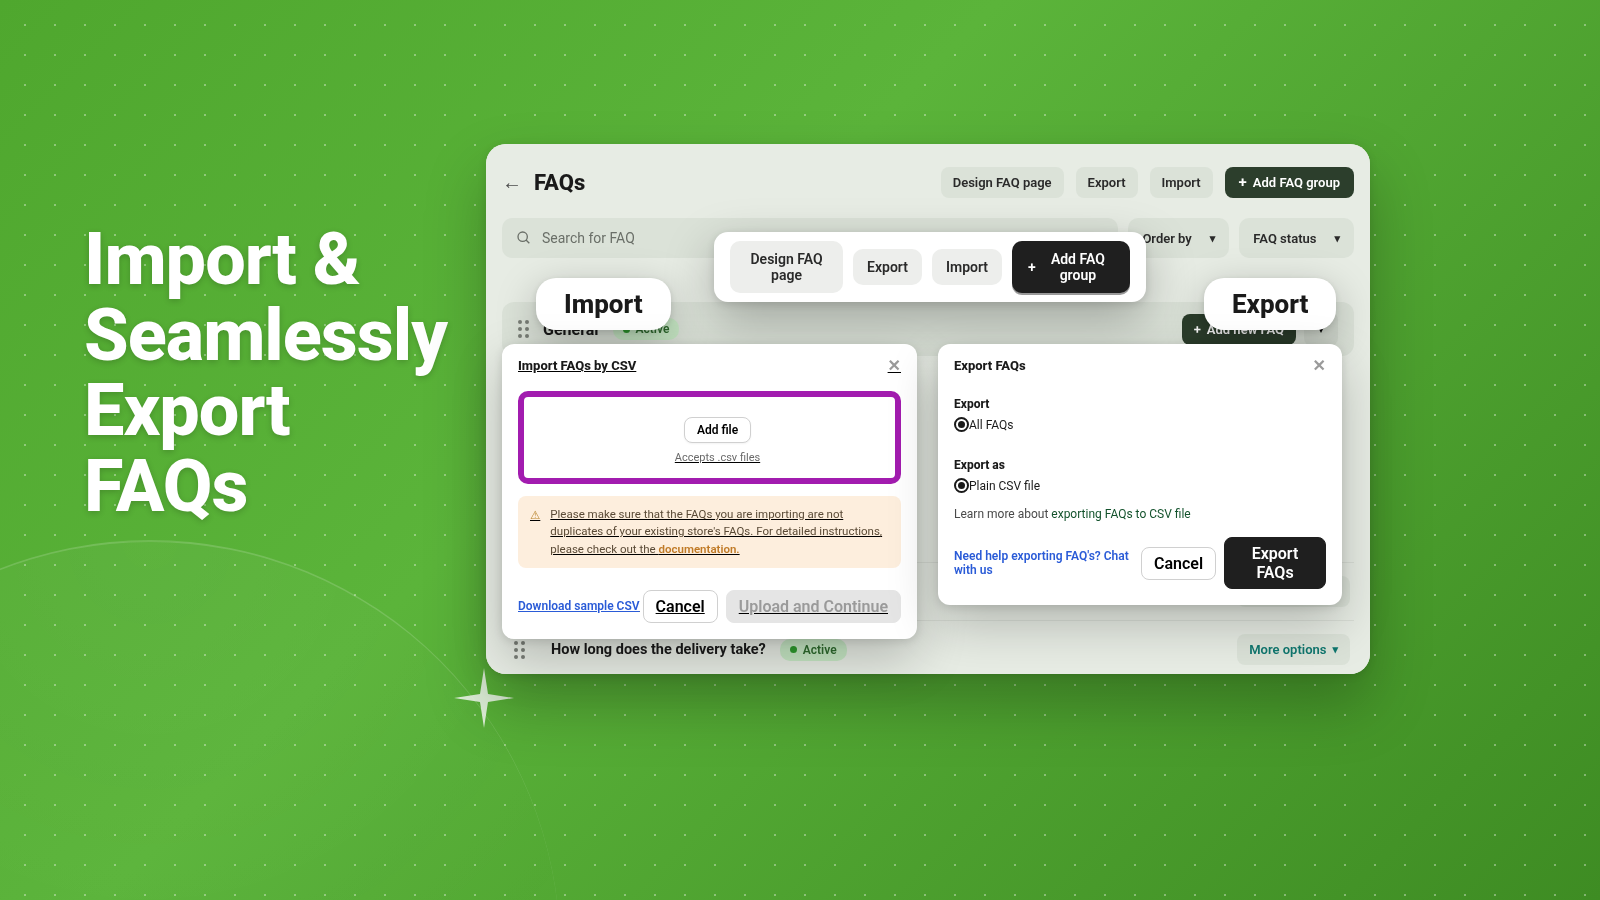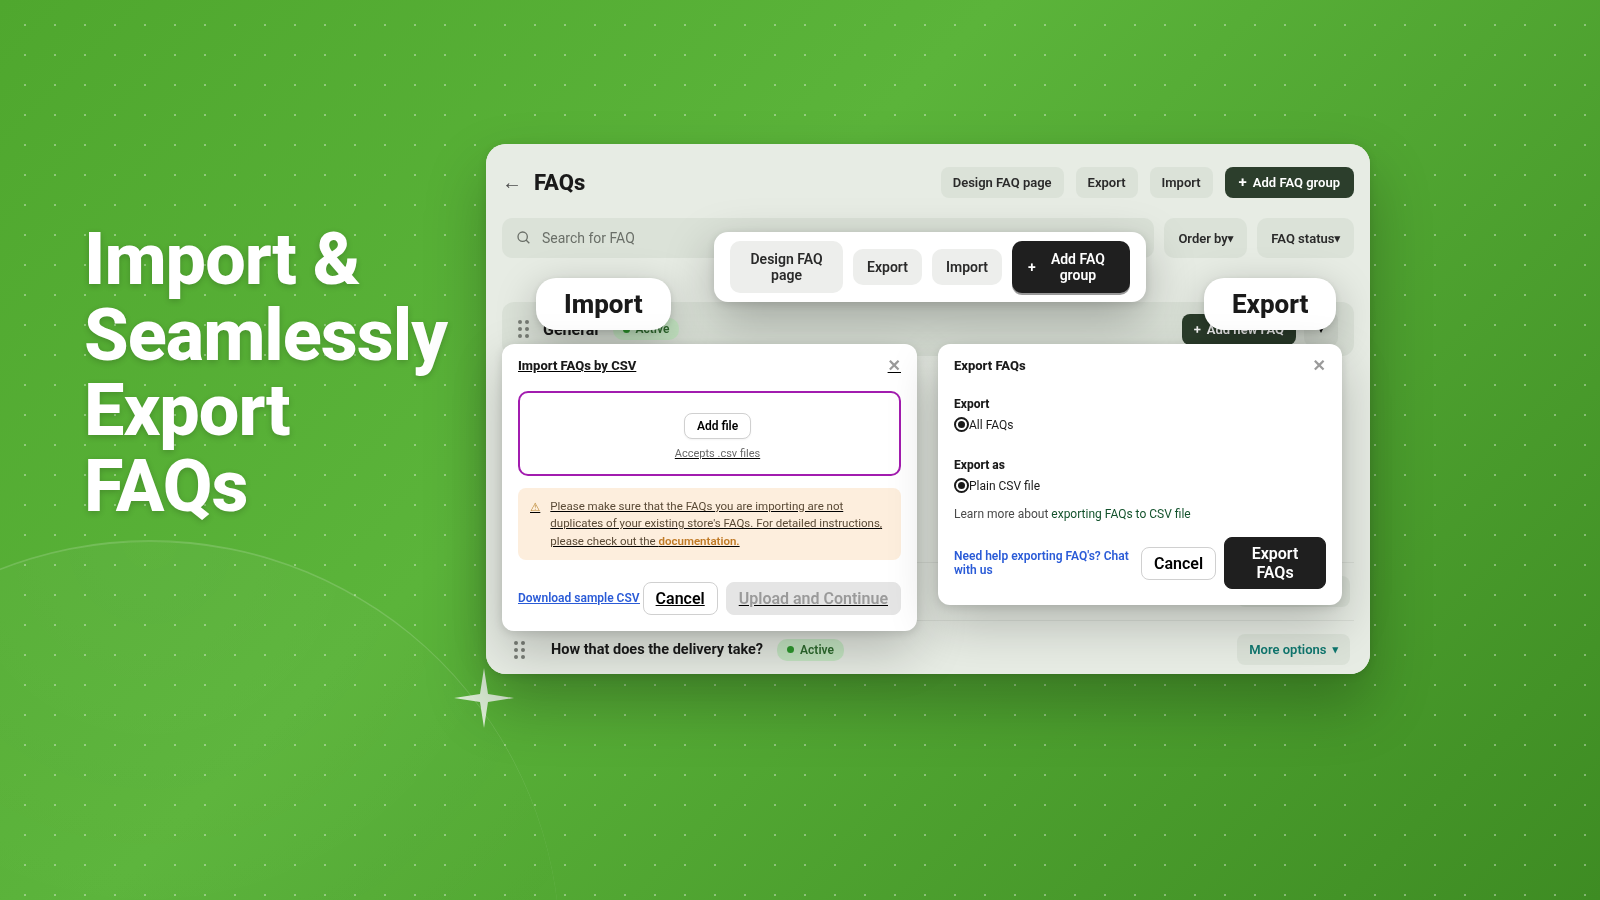--- a/index.html
+++ b/index.html
@@ -36,21 +36,21 @@
 .spacer { flex:1; }
 .hbtn { background:#dbe2d8; color:#2a2a2a; font-size:13px; font-weight:600; padding:8px 12px; border-radius:8px; border:none; cursor:pointer; }
 .hbtn.primary { background:#2c3e2c; color:#fff; display:flex; align-items:center; gap:6px; padding:8px 14px;}
 .hbtn.primary .plus { font-size:15px; line-height:0; }
 
 .search-row { display:flex; gap:10px; margin-top:14px; }
 .search-box { flex:1; display:flex; align-items:center; gap:10px; background:#dbe2d8; border-radius:10px; padding:0 14px; height:40px;}
 .search-box svg { width:16px; height:16px; stroke:#6a6f68; fill:none; stroke-width:2;}
 .search-box input { flex:1; border:none; background:transparent; font-size:14px; color:#4a4a4a; outline:none;}
 .search-box input::placeholder { color:#6a6f68; }
-.fbtn { background:#dbe2d8; color:#2a2a2a; font-size:13px; font-weight:600; border:none; border-radius:10px; padding:0 14px; height:40px; display:flex; align-items:center; gap:0; cursor:pointer;}
+.fbtn { background:#dbe2d8; color:#2a2a2a; font-size:13px; font-weight:600; border:none; border-radius:10px; padding:0 14px; height:40px; display:flex; align-items:center; gap:18px; cursor:pointer;}
 .chev { font-size:11px; }
 
 .group-bar { display:flex; align-items:center; margin-top:44px; background:#dbe2d8; border-radius:12px; height:54px; padding:0 16px; position:relative;}
 .handle { display:grid; grid-template-columns:repeat(2,4px); grid-auto-rows:4px; gap:3px; margin-right:14px;}
 .handle span{ width:4px;height:4px;background:#7a7f78;border-radius:50%;}
 .gtitle { font-size:16px; font-weight:700; color:#1a1a1a; }
 .badge { margin-left:14px; background:#c7e8c5; color:#2e6b2e; font-size:12px; font-weight:600; padding:4px 10px; border-radius:10px; display:flex;align-items:center;gap:6px;}
 .dot { width:7px;height:7px;border-radius:50%;background:#2e9b2e;}
 .addfaq { background:#2c3e2c; color:#fff; font-size:13px; font-weight:600; padding:8px 12px; border-radius:8px; border:none; display:flex; align-items:center; gap:6px;}
 .sqbtn { width:34px; height:34px; background:#d1d8ce; border:none;border-radius:8px; margin-left:8px; display:flex;align-items:center; justify-content:center; cursor:pointer;}
@@ -69,21 +69,21 @@
 .fb-btn { background:#edeeec; color:#2a2a2a; font-size:14px; font-weight:600; border:none; border-radius:10px; padding:10px 14px; cursor:pointer;}
 .fb-btn.primary { background:#1f1f1f; color:#fff; display:flex;align-items:center;gap:6px; padding:10px 16px; box-shadow:0 2px 0 rgba(0,0,0,.4);}
 
 
 .modal { position:absolute; background:#fff; border-radius:12px; box-shadow:0 20px 50px rgba(0,0,0,.22), 0 2px 10px rgba(0,0,0,.12);}
 .modal .mhdr { display:flex; align-items:center; padding:12px 16px; font-size:13px; font-weight:800; color:#1a1a1a;}
 .modal .mhdr .x { margin-left:auto; color:#9a9a9a; font-size:16px; cursor:pointer;}
 .modal-import { left:502px; top:344px; width:415px;text-decoration:underline; }
 .modal-export { left:938px; top:344px; width:404px; }
 
-.drop { margin:4px 16px 12px 16px; border:2px solid #a21caf; border-radius:10px; padding:20px 10px 14px 26px; text-align:center;}
+.drop { margin:4px 16px 12px 16px; border:6px solid #a21caf; border-radius:10px; padding:20px 10px 14px 26px; text-align:center;}
 .addfile { background:#fff; border:1px solid #d0d0d0; border-radius:8px; padding:5px 12px; font-size:12px; font-weight:600; cursor:pointer; box-shadow:0 1px 2px rgba(0,0,0,.05);}
 .accepts { font-size:11px; color:#6a6a6a; margin-top:8px;}
 .warning { margin:0 16px 12px 16px; background:#fdeedd; border-radius:8px; padding:10px 12px; display:flex; gap:10px; font-size:11.5px; color:#5a4a36; line-height:1.5;}
 .warning .tri { color:#b9842c; flex:0 0 auto; margin-top:1px;}
 .warning a { color:#c07a26; font-weight:600; text-decoration:none;}
 .mfoot { display:flex; align-items:center; padding:10px 16px 16px 16px;}
 .link { color:#2a5bd7; font-size:12px; font-weight:600; text-decoration:underline; cursor:pointer;}
 .mfoot .spacer { flex:1;}
 .sbtn { background:#fff; border:1px solid #d0d0d0; border-radius:8px; padding:6px 12px; font-size:16px; font-weight:600; cursor:pointer;}
 .sbtn.dis { background:#e5e5e5; color:#9a9a9a; border:1px solid #e5e5e5; cursor:default; margin-left:8px;}
@@ -198,21 +198,21 @@
      </div>
      <div class="faq-row">
        <div class="handle">
             <span></span>
             <span></span>
             <span></span>
             <span></span>
             <span></span>
             <span></span>
           </div>
-       <span class="question">How that does the delivery take?</span>
+       <span class="question">How long does the delivery take?</span>
        <span class="badge">
             <span class="dot"></span>
             <span>Active</span>
           </span>
        <div class="spacer"></div>
        <button class="more">
             <span>More options</span>
             <span class="chev">▾</span>
           </button>
      </div>

